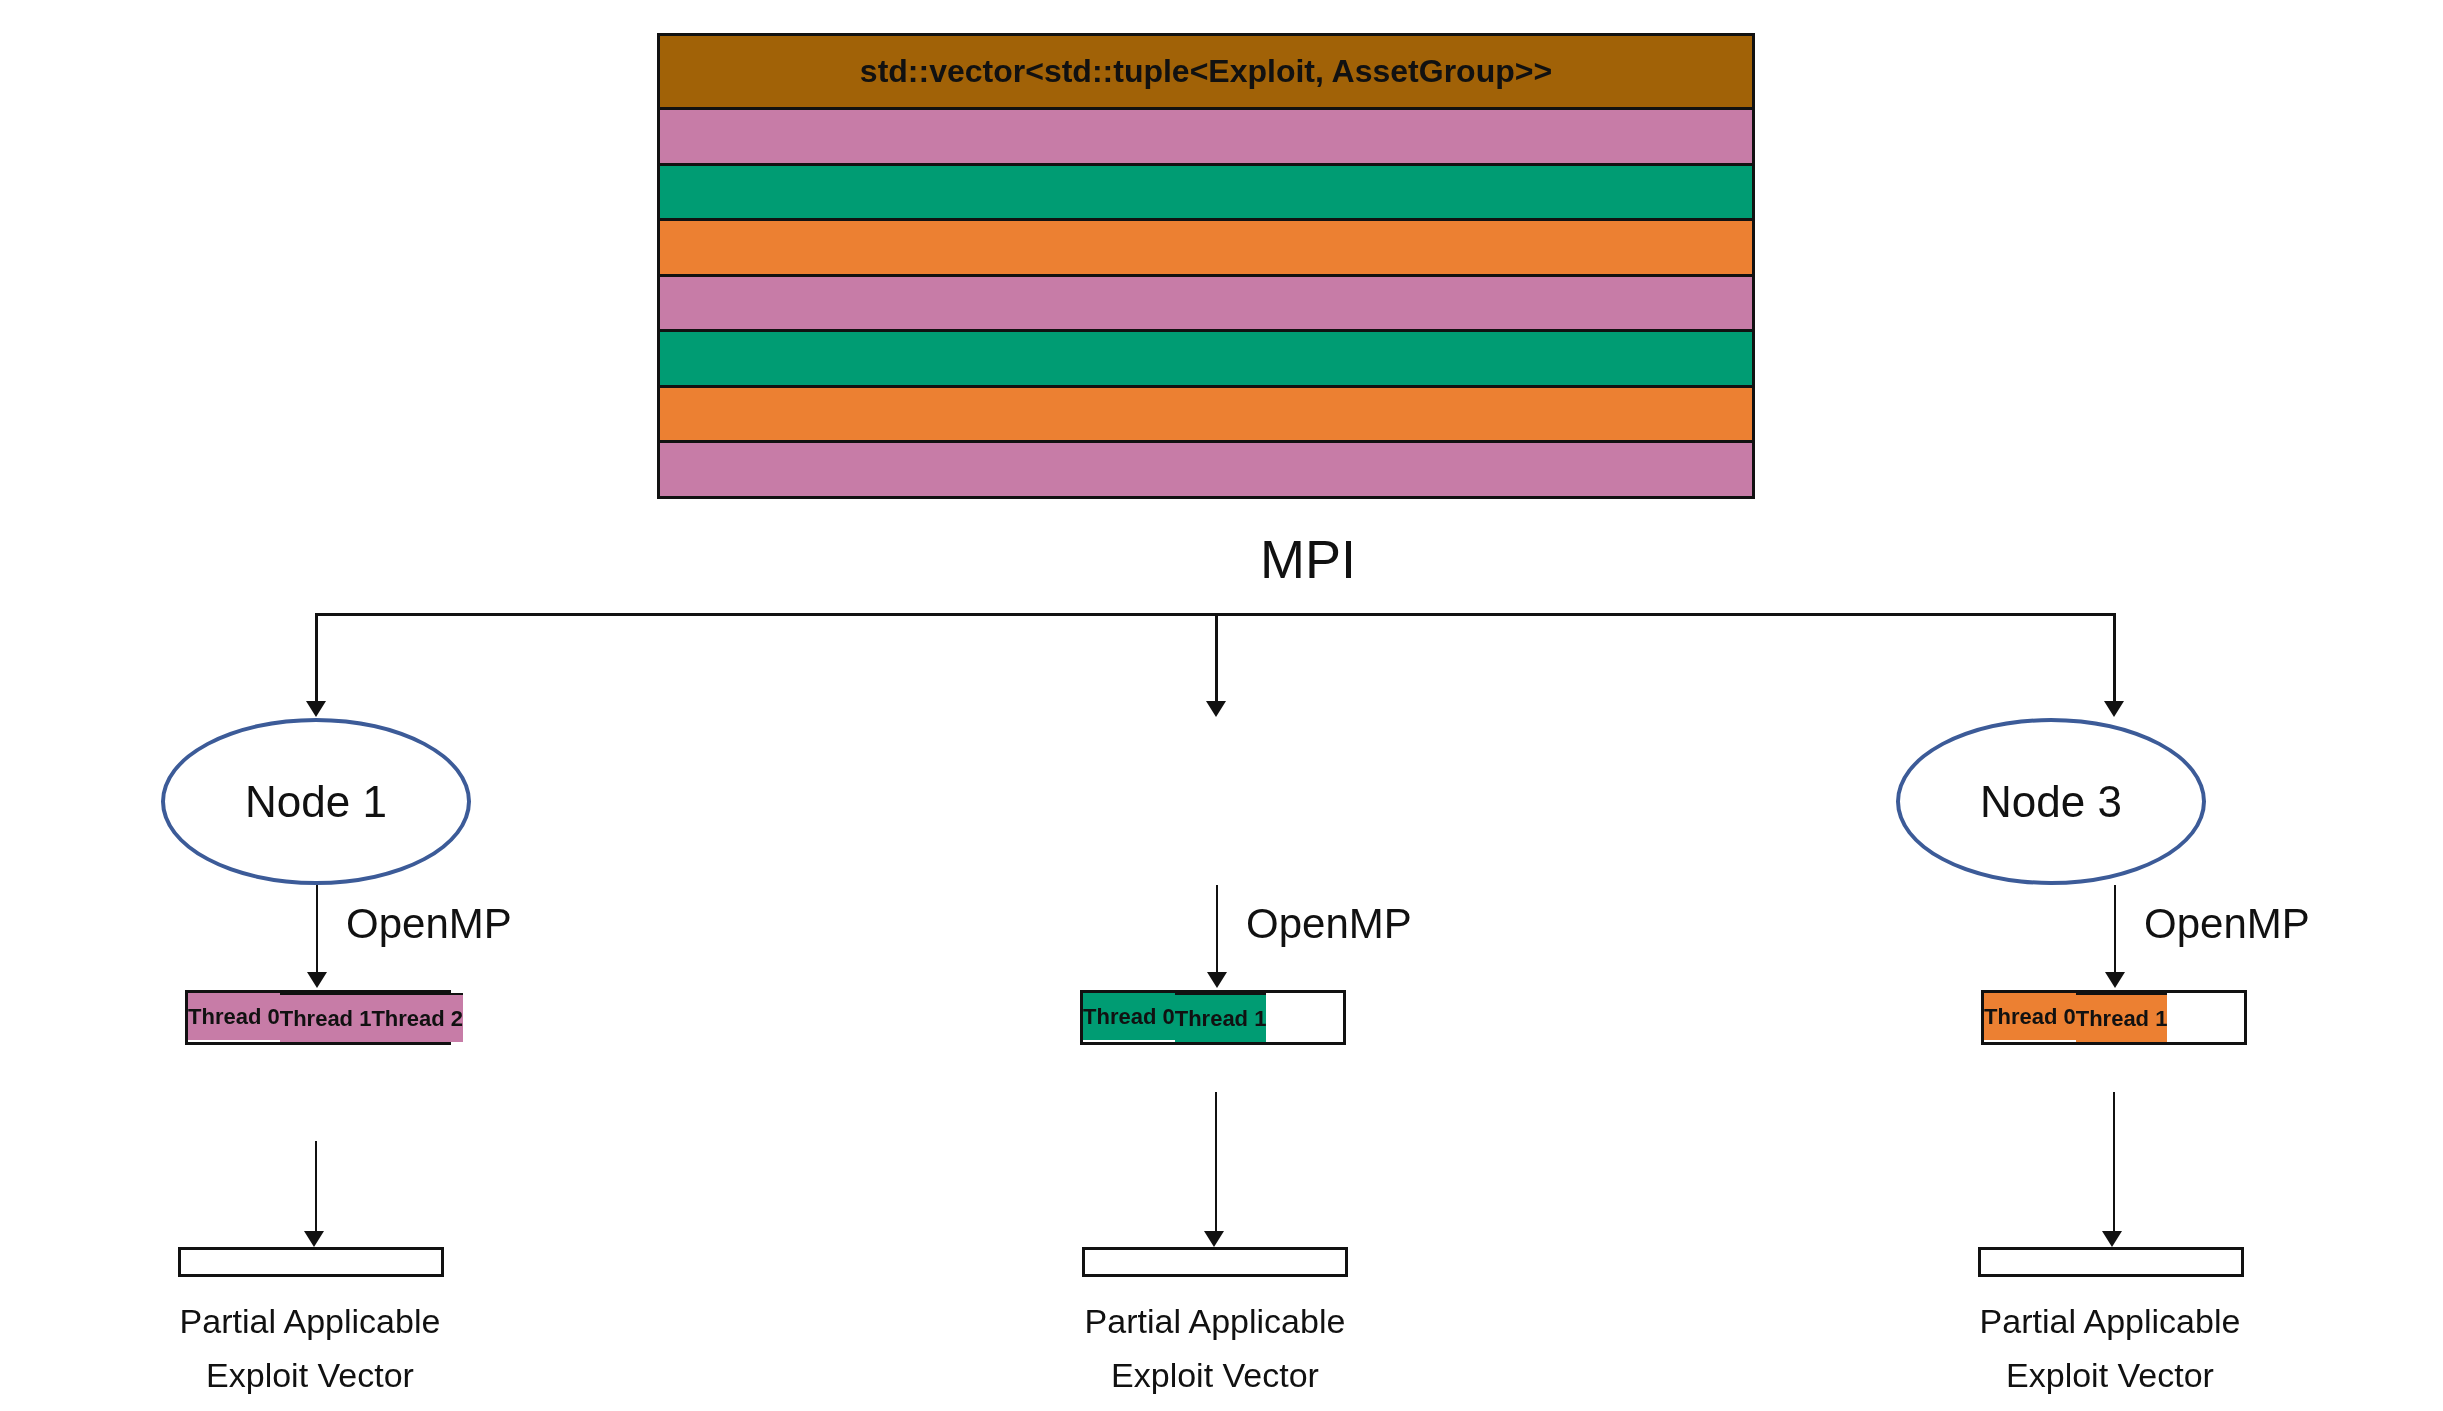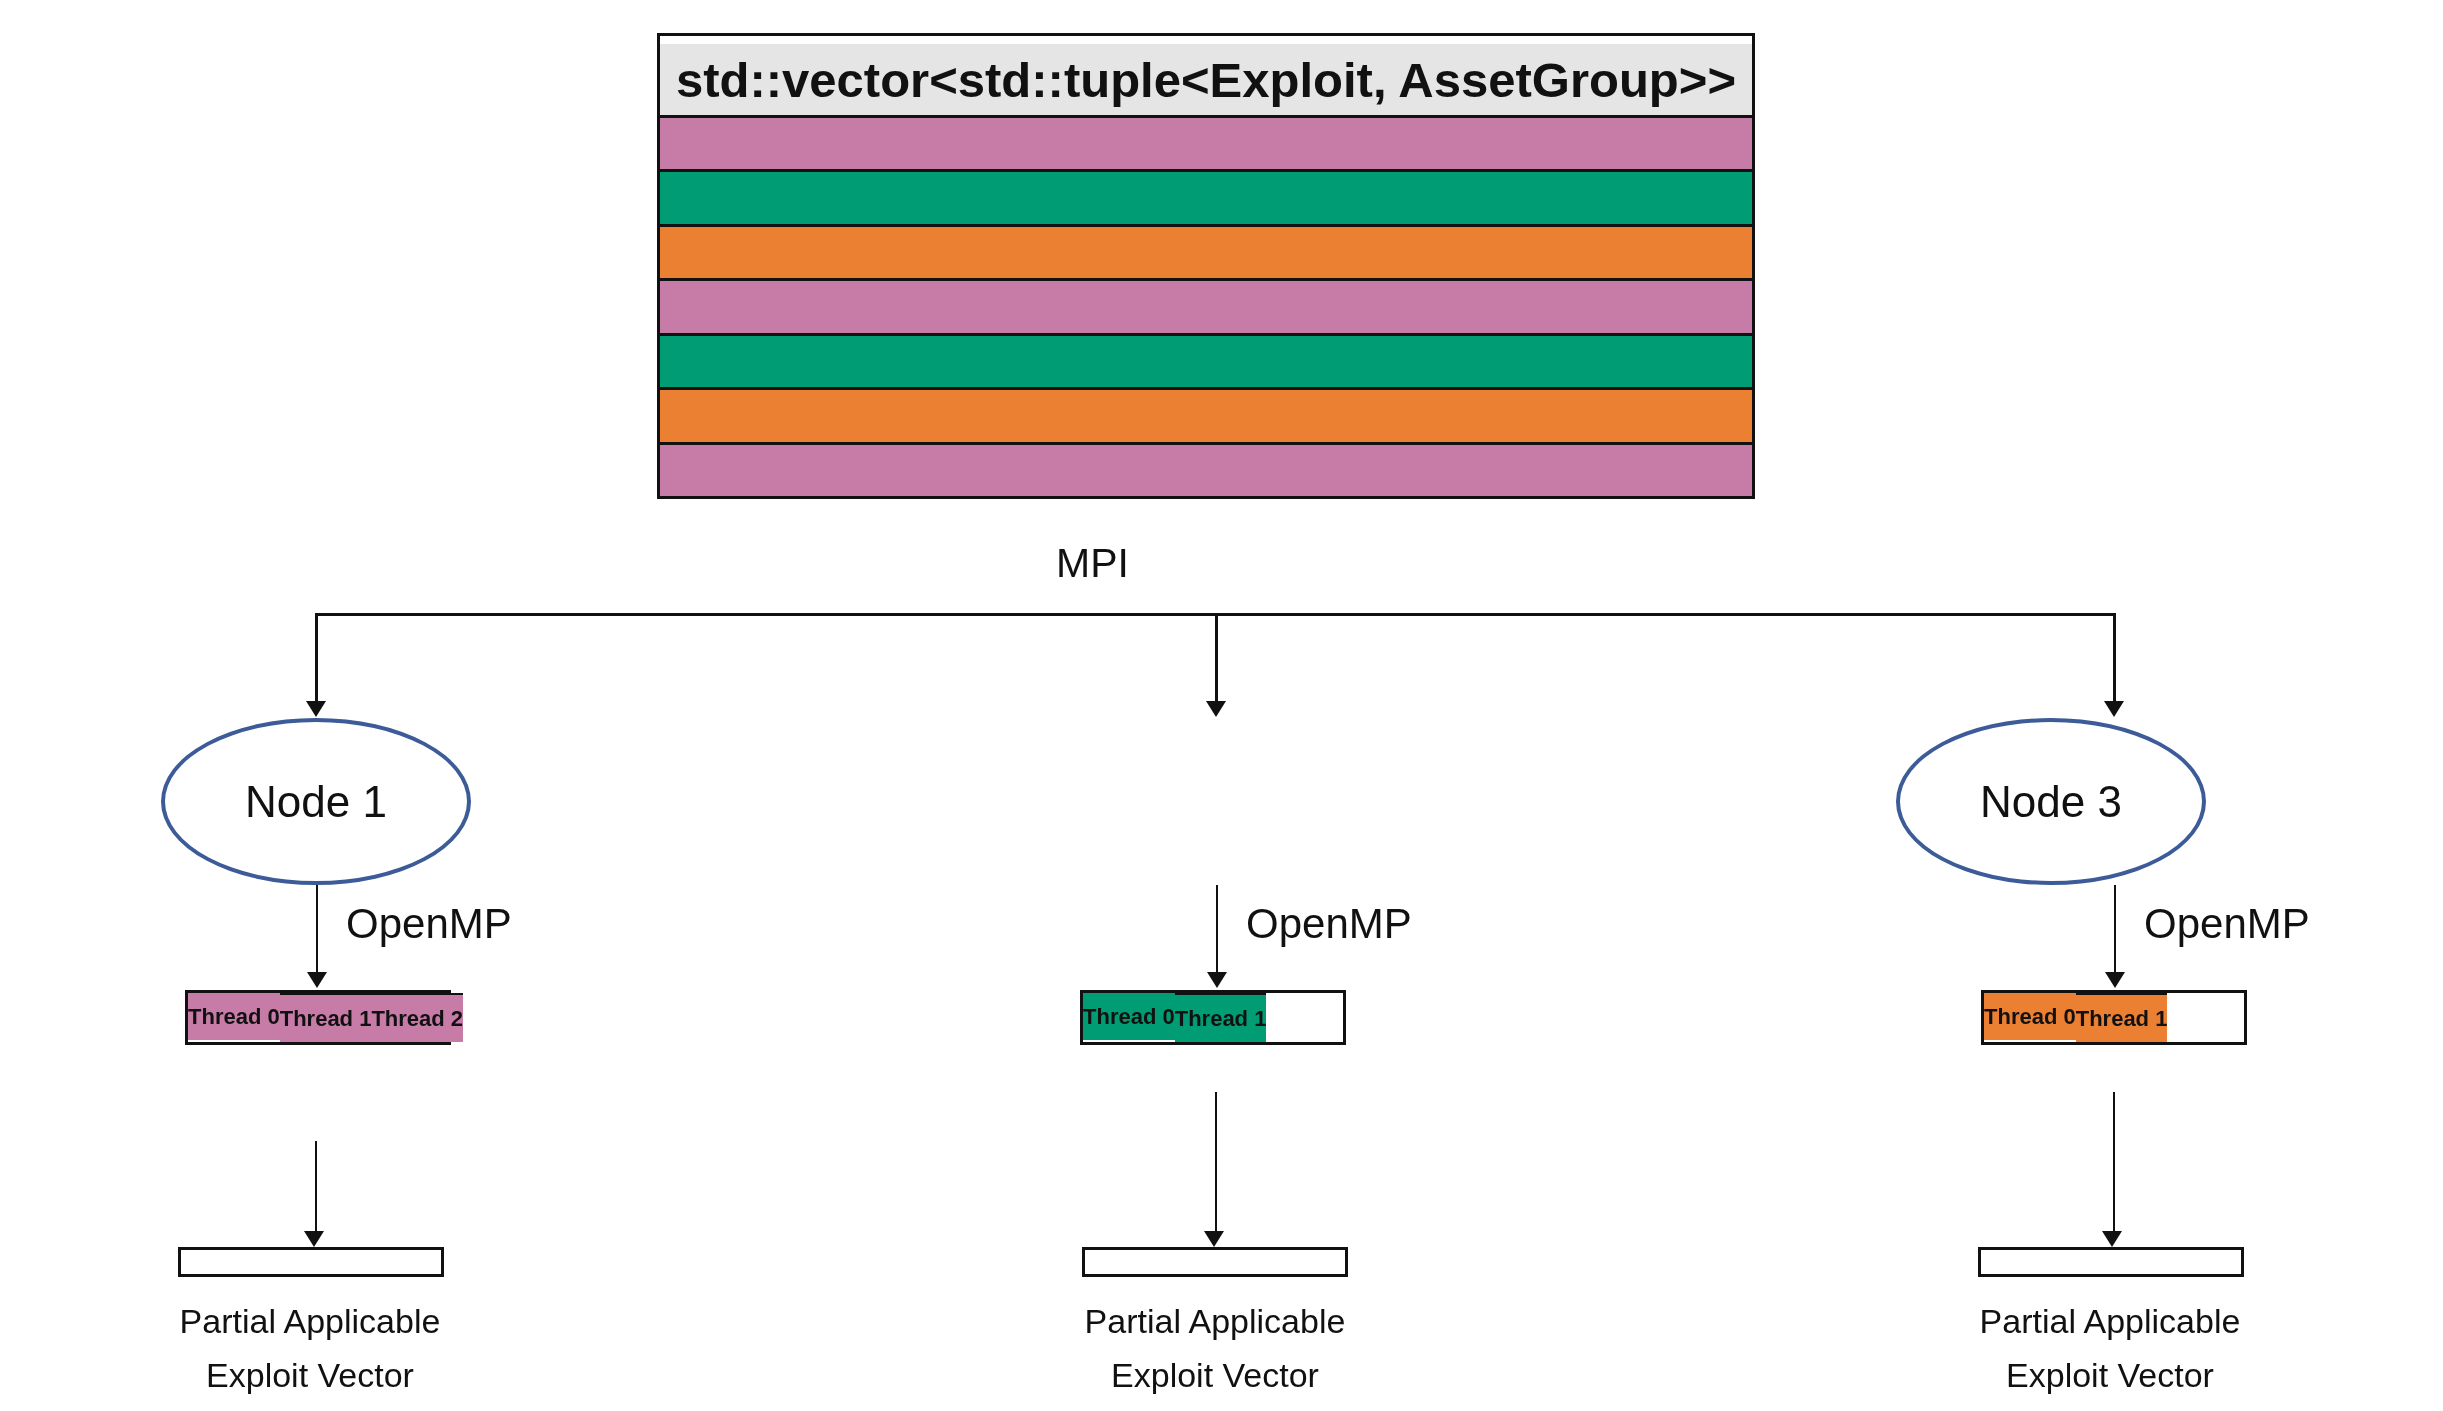--- a/index.html
+++ b/index.html
@@ -18,24 +18,23 @@
     left: 657px; top: 33px;
     width: 1098px; height: 466px;
     border: 3px solid #111;
     box-sizing: border-box;
     display: flex; flex-direction: column;
     background: #fff;
   }
   .vector-title {
     height: 71px; flex: none;
     display: flex; align-items: center; justify-content: center;
-    font-size: 49px; font-weight: bold;
-    background: #e5e5e5;
+    font-size: 32px; font-weight: bold;
+    background: #a16207;
     white-space: nowrap;
-    margin-top: 8px;
   }
   .stripe { flex: 1 1 auto; border-top: 3px solid #111; }
   
   .hline, .vline { position: absolute; background: #111; }
   .arrow-down {
     position: absolute; width: 0; height: 0;
     border-left: 10px solid transparent;
     border-right: 10px solid transparent;
     border-top: 16px solid #111;
   }
@@ -82,23 +81,23 @@
   .output-label {
     position: absolute;
     width: 600px;
     text-align: center;
     font-size: 34px;
     line-height: 54px;
     white-space: nowrap;
   }
   .mpi-label {
     position: absolute;
-    left: 1056px; top: 540px; width: 300px;
-    text-align: left;
-    font-size: 41px;
+    left: 1056px; top: 528px; width: 300px;
+    text-align: right;
+    font-size: 54px;
   }
 </style>
 </head>
 <body>
 
 <div id="canvas">
 
   <div class="vector-box">
     <div class="vector-title">std::vector&lt;std::tuple&lt;Exploit, AssetGroup&gt;&gt;</div>
     <div class="stripe" style="background: rgb(199, 124, 167);"></div>

